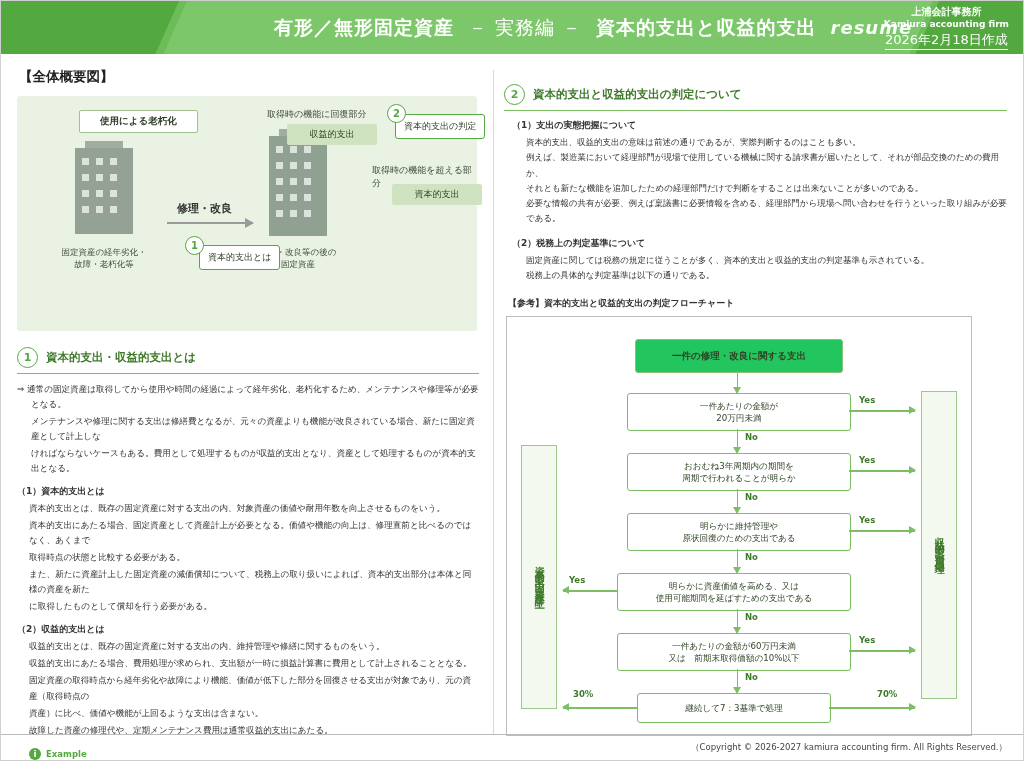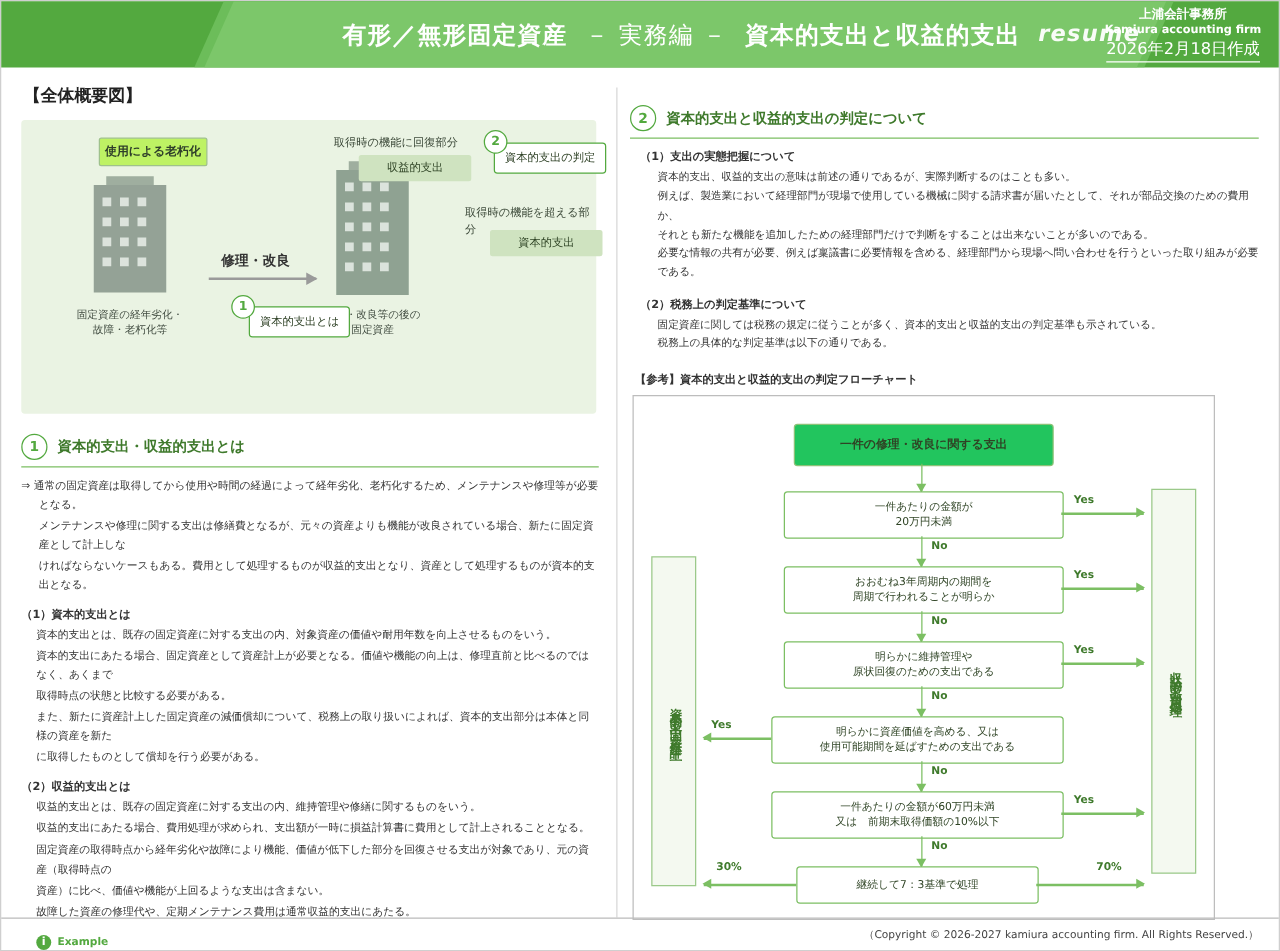--- a/index.html
+++ b/index.html
@@ -100,22 +100,22 @@
     position:absolute;width:7px;height:7px;background:#e9efe9;opacity:.85;
   }
   .tower .topbar{
     position:absolute;left:10px;top:-7px;width:38px;height:7px;background:#9fae9f;
   }
   .cap-under{
     position:absolute;text-align:center;font-size:8.5px;color:#3f4a3f;line-height:1.45;
   }
   .lbl-aging{
     position:absolute;left:62px;top:14px;
-    background:#bef264;border:1px solid #9fc18c;border-radius:2px;
-    font-size:9.5px;color:#2f3f2a;padding:4px 4px;font-weight:bold;
+    background:#ffffff;border:1px solid #9fc18c;border-radius:2px;
+    font-size:9.5px;color:#2f3f2a;padding:4px 20px;font-weight:bold;
   }
   .lbl-plain{
     position:absolute;font-size:9px;color:#3d4a3a;
   }
   .box-green{
     position:absolute;background:#cfe3c0;border-radius:2px;
     font-size:9px;color:#2f4425;padding:4px 10px;text-align:center;
   }
   .callout{
     position:absolute;background:#fff;border:1.4px solid #53a93f;border-radius:3px;

